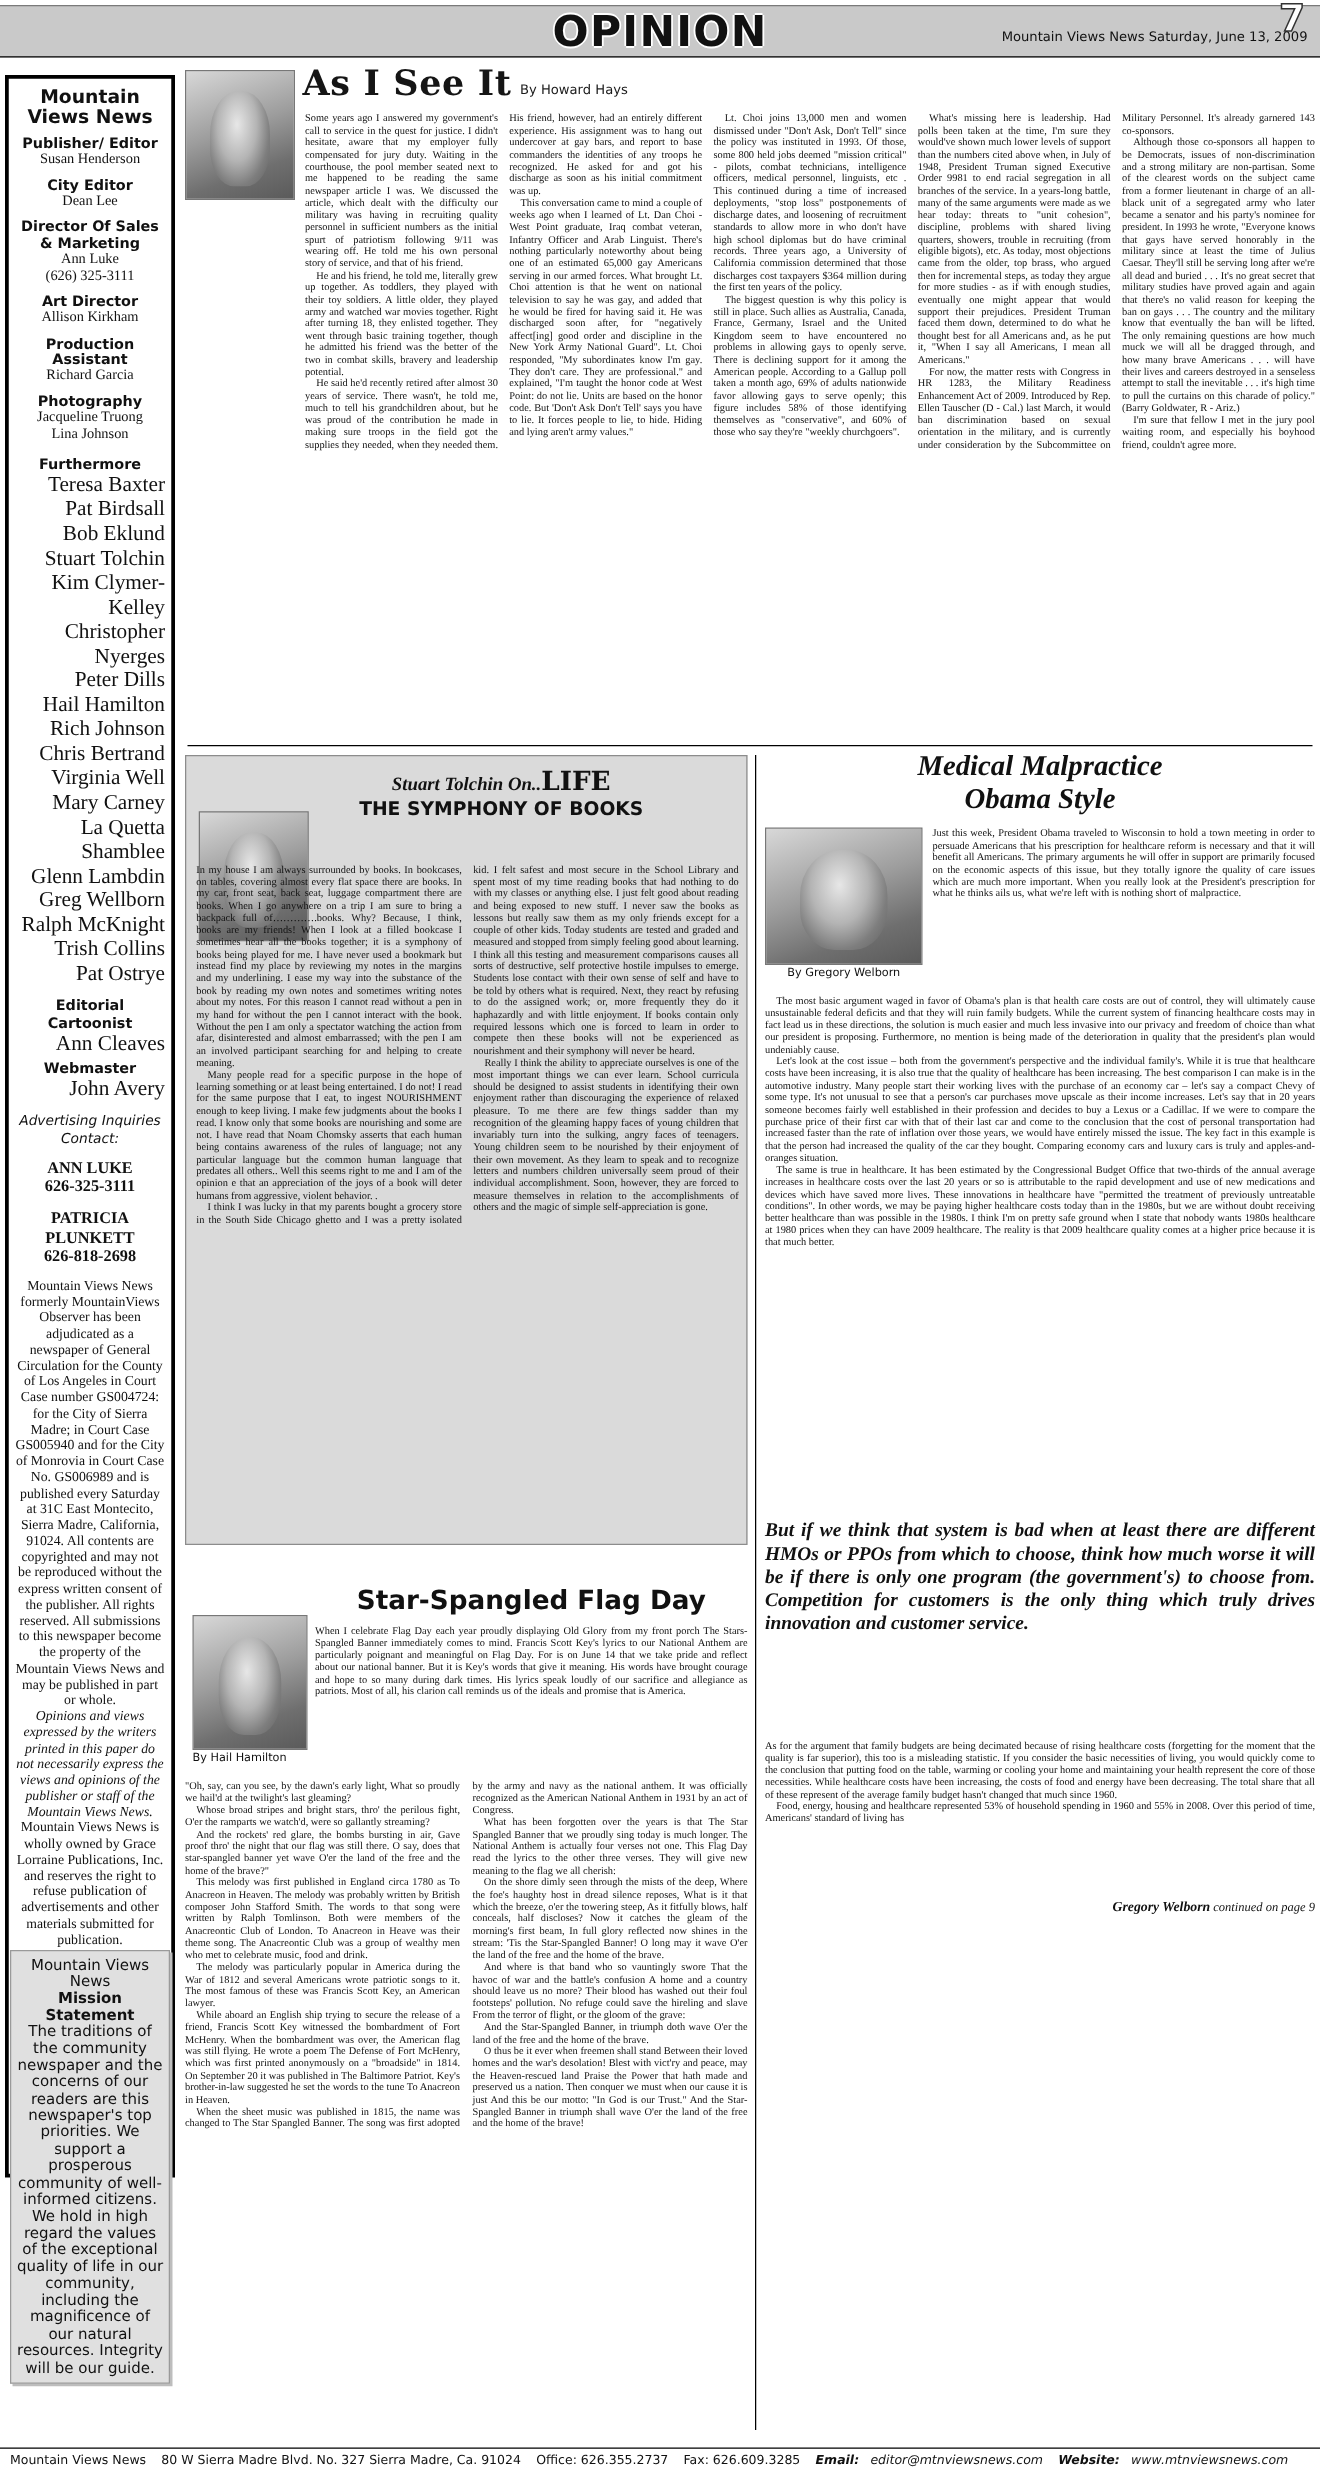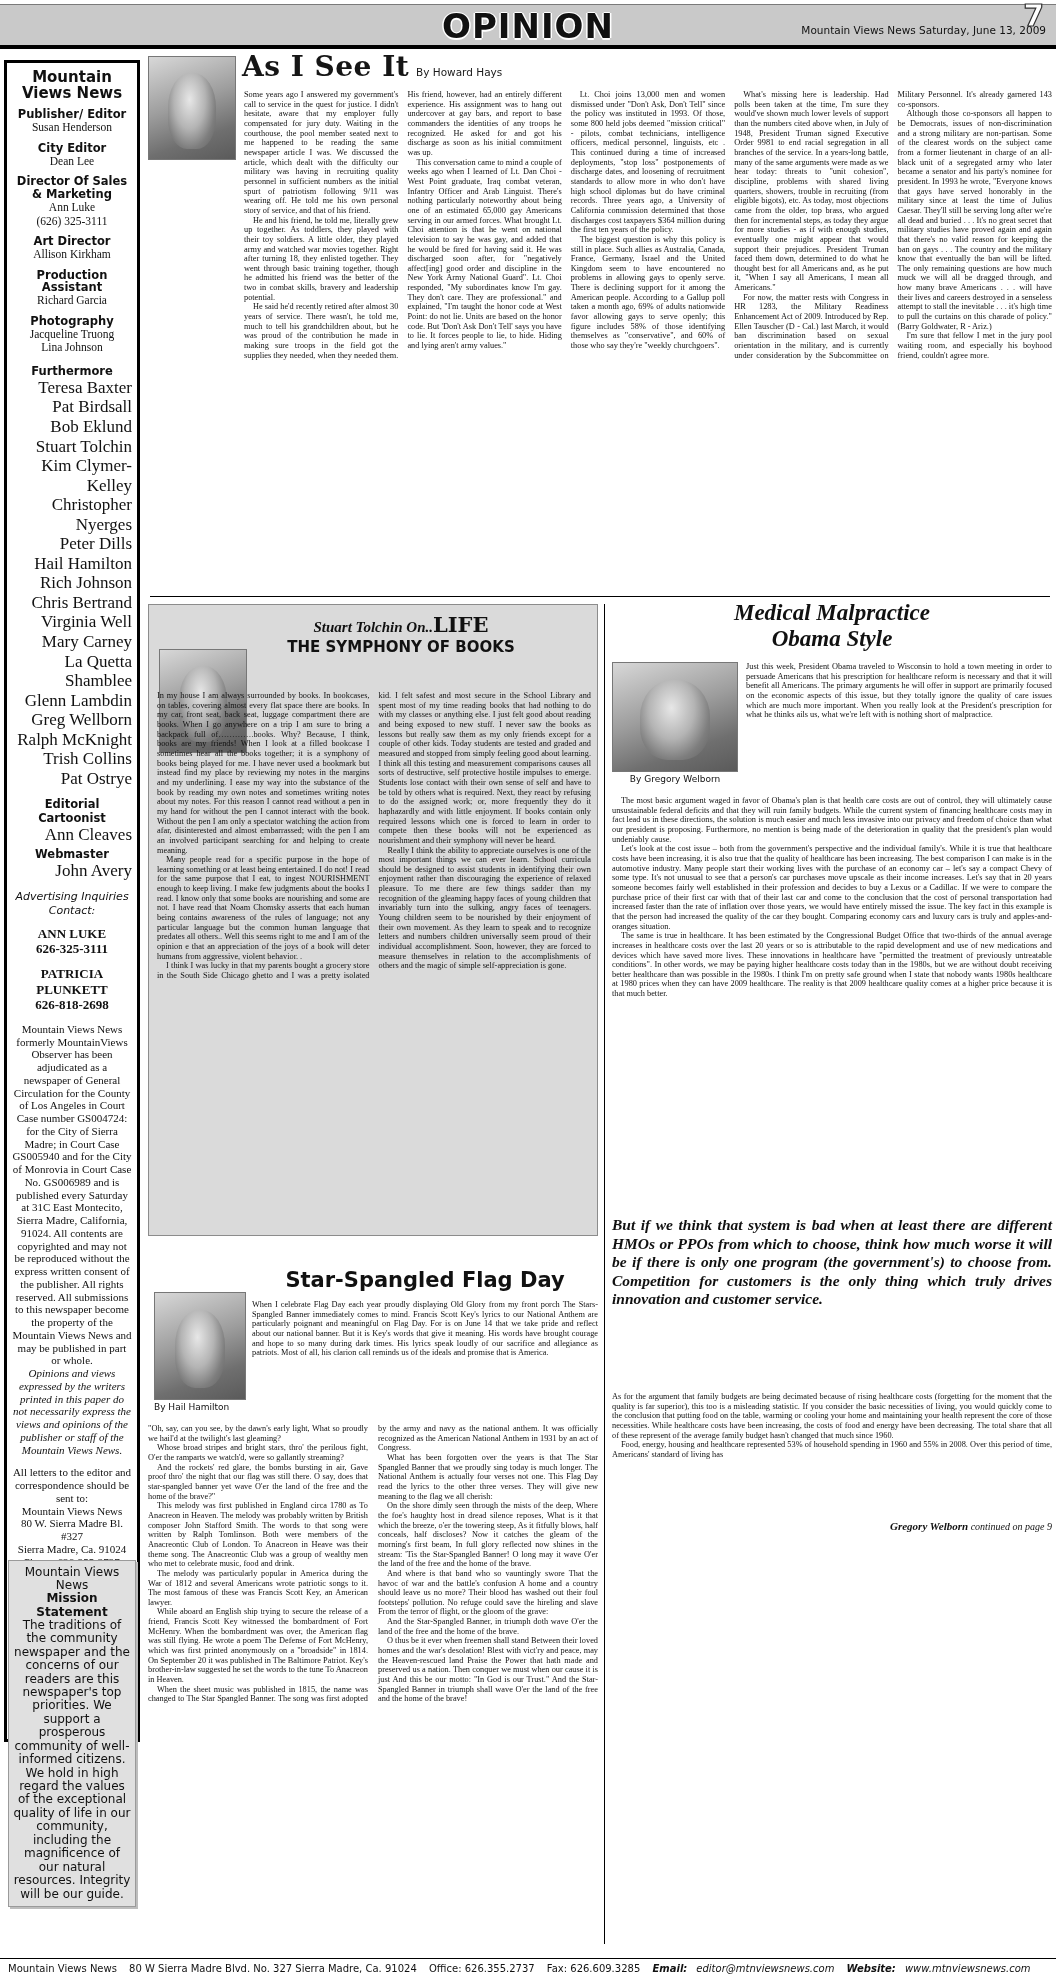--- a/index.html
+++ b/index.html
@@ -4,21 +4,21 @@
 <style>
   html,body{margin:0;padding:0;}
   body{
     width:1056px;height:1986px;background:#ffffff;
     font-family:"Liberation Serif",serif;color:#111;
     position:relative;overflow:hidden;
   }
   
   .banner{
     position:absolute;left:0;top:4px;width:1056px;height:40px;
-    background:#c9c9c9;border-top:1px solid #7a7a7a;border-bottom:4px solid #000000;
+    background:#c9c9c9;border-top:1px solid #7a7a7a;border-bottom:1px solid #000000;
   }
   .banner-title{
     position:absolute;left:0;top:1px;width:1056px;text-align:center;
     font-family:"DejaVu Sans",sans-serif;font-weight:bold;font-size:34px;
     letter-spacing:1px;color:#111;
     text-shadow:1.5px 0 0 #fff,-1.5px 0 0 #fff,0 1.5px 0 #fff,0 -1.5px 0 #fff;
   }
   .banner-page{
     position:absolute;right:12px;top:-2px;
     font-family:"DejaVu Sans",sans-serif;font-size:30px;font-weight:bold;
@@ -220,20 +220,21 @@
   <div class="sb-ital" style="margin-top:0">Contact:</div>
   <div class="sb-gap"></div>
   <div class="sb-bold-serif">ANN LUKE</div>
   <div class="sb-bold-serif">626-325-3111</div>
   <div class="sb-gap"></div>
   <div class="sb-bold-serif">PATRICIA PLUNKETT</div>
   <div class="sb-bold-serif">626-818-2698</div>
 
   <div class="sb-legal">Mountain Views News formerly MountainViews Observer has  been adjudicated as a newspaper of General Circulation for the County of Los Angeles in Court Case number GS004724:  for the City of Sierra Madre; in Court Case GS005940 and for the City of Monrovia in Court Case No. GS006989 and is published every Saturday at 31C East Montecito, Sierra Madre, California, 91024.  All contents are copyrighted and may not be reproduced without the express written consent of the publisher.  All rights reserved.  All submissions to this newspaper become the property of the Mountain Views News and may be published in part or whole.</div>
   <div class="sb-legal" style="margin-top:0;font-style:italic">Opinions and views expressed by the writers printed in this paper do not necessarily express the views and opinions of the publisher or staff of the Mountain Views News.</div>
+  <div class="sb-legal" style="margin-top:0">Mountain Views News is wholly owned by Grace Lorraine Publications, Inc. and reserves the right to refuse publication of advertisements and other materials submitted for publication.</div>
   <div class="sb-legal">All letters to the editor and correspondence should be sent to:</div>
   <div class="sb-legal" style="margin-top:0">Mountain Views News</div>
   <div class="sb-legal" style="margin-top:0">80 W. Sierra Madre Bl.  #327</div>
   <div class="sb-legal" style="margin-top:0">Sierra Madre, Ca.  91024</div>
   <div class="sb-legal" style="margin-top:0">Phone: 626-355-2737</div>
   <div class="sb-legal" style="margin-top:0">Fax: 626-609-3285</div>
   <div class="sb-legal" style="margin-top:0;font-style:italic">email:</div>
   <div class="sb-legal" style="margin-top:0;font-style:italic">mtnviewsnews@aol.com</div>
 </div>
 

